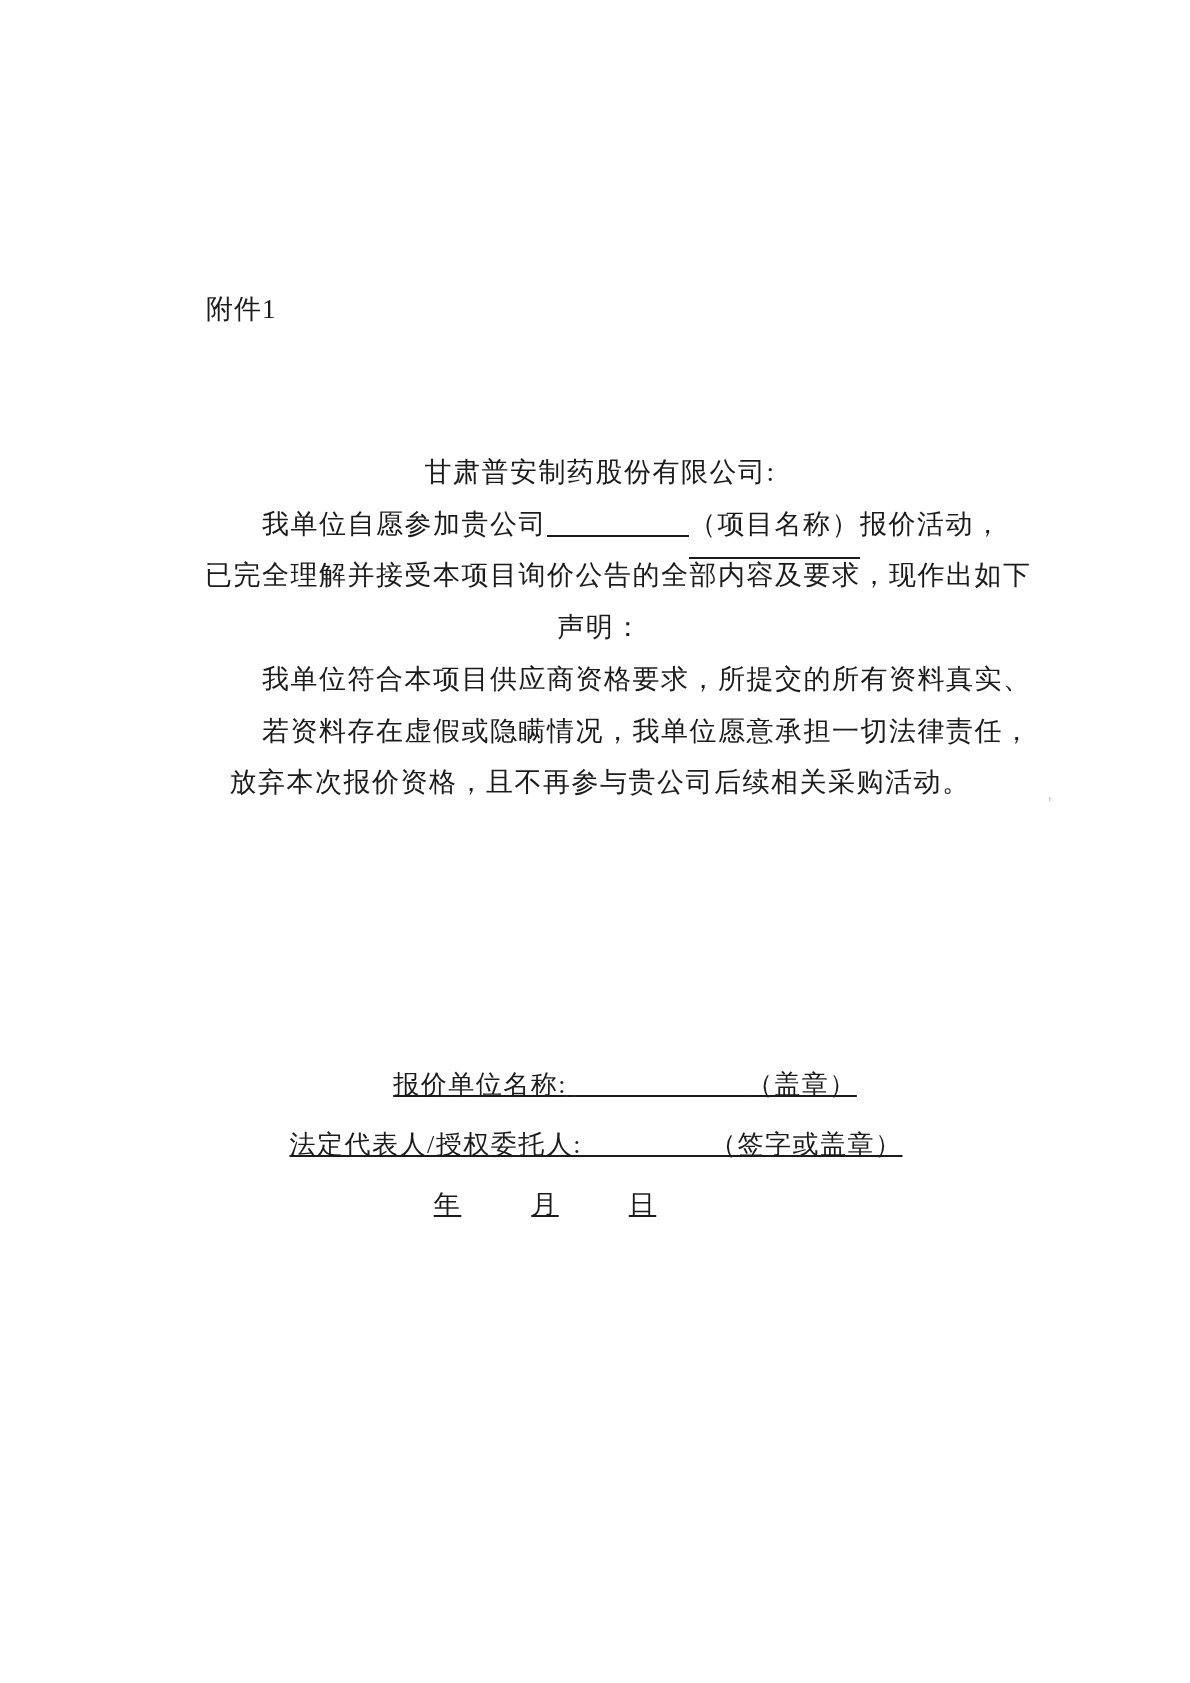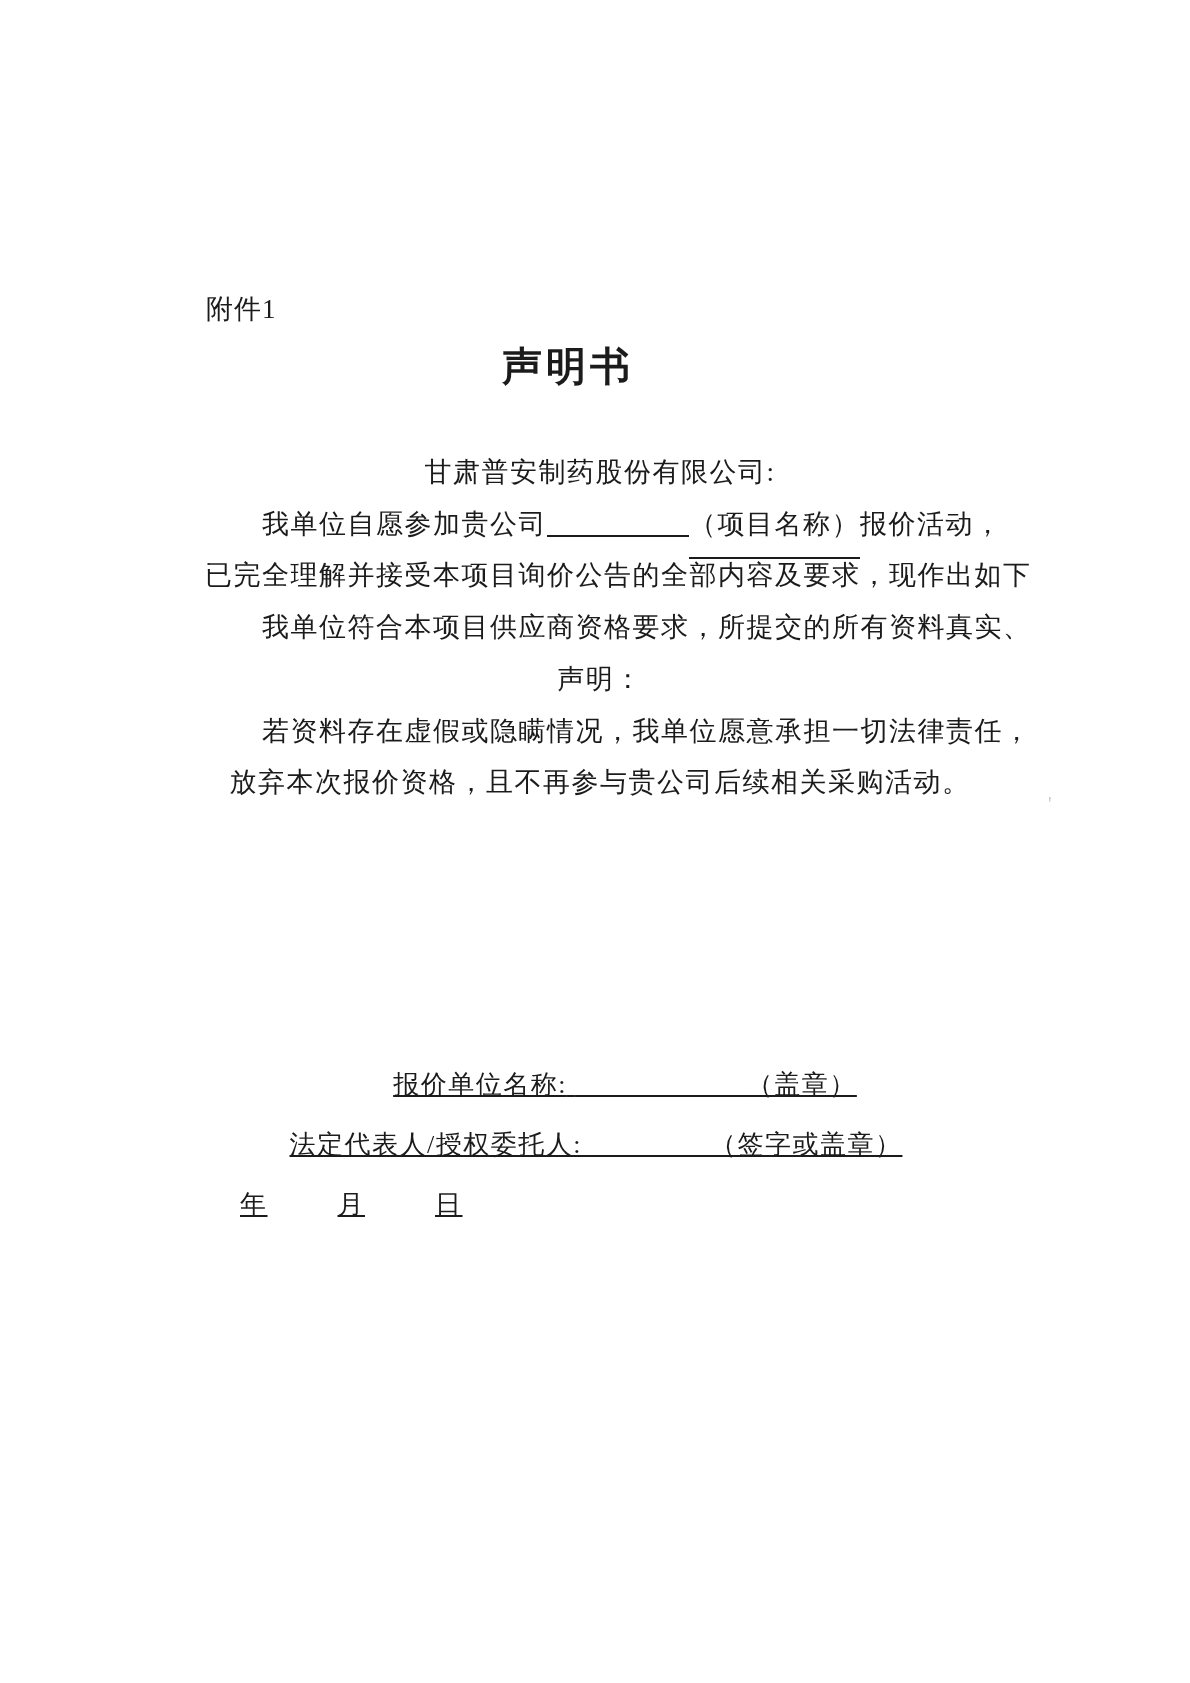--- a/index.html
+++ b/index.html
@@ -83,20 +83,21 @@
   }
   .blank-company {
     width: 172px;
     margin-bottom: -4px;
   }
   .blank-rep {
     width: 120px;
     margin-bottom: -4px;
   }
   .date-line {
+    text-align: center;
     margin-right: 102px;
     white-space: nowrap;
   }
   .date-line span {
     margin: 0 35px;
   }
   .stray-mark {
     position: absolute;
     left: 1048px;
     top: 758px;
@@ -112,35 +113,34 @@
     font-size: 18px;
   }
 </style>
 </head>
 <body>
 
 <div class="page">
 
   <div class="attachment-label">附件1</div>
 
-  <div class="doc-title">声明书</div>
 
   <div class="body-block">
 
     <div class="body-line">甘肃普安制药股份有限公司:</div>
 
     <div class="body-line indent">
       <span>我单位自愿参加贵公司</span><span class="blank blank-project"></span><span class="underlined-label">（项目名称）</span><span>报价活动，</span>
     </div>
 
     <div class="body-line">已完全理解并接受本项目询价公告的全部内容及要求，现作出如下</div>
 
+    <div class="body-line">声明：</div>
+
     <div class="body-line indent">我单位符合本项目供应商资格要求，所提交的所有资料真实、</div>
-
-    <div class="body-line">声明：</div>
 
 
     <div class="body-line indent">若资料存在虚假或隐瞒情况，我单位愿意承担一切法律责任，</div>
 
     <div class="body-line">放弃本次报价资格，且不再参与贵公司后续相关采购活动。</div>
 
   </div>
 
   <div class="stray-mark">'</div>
 

